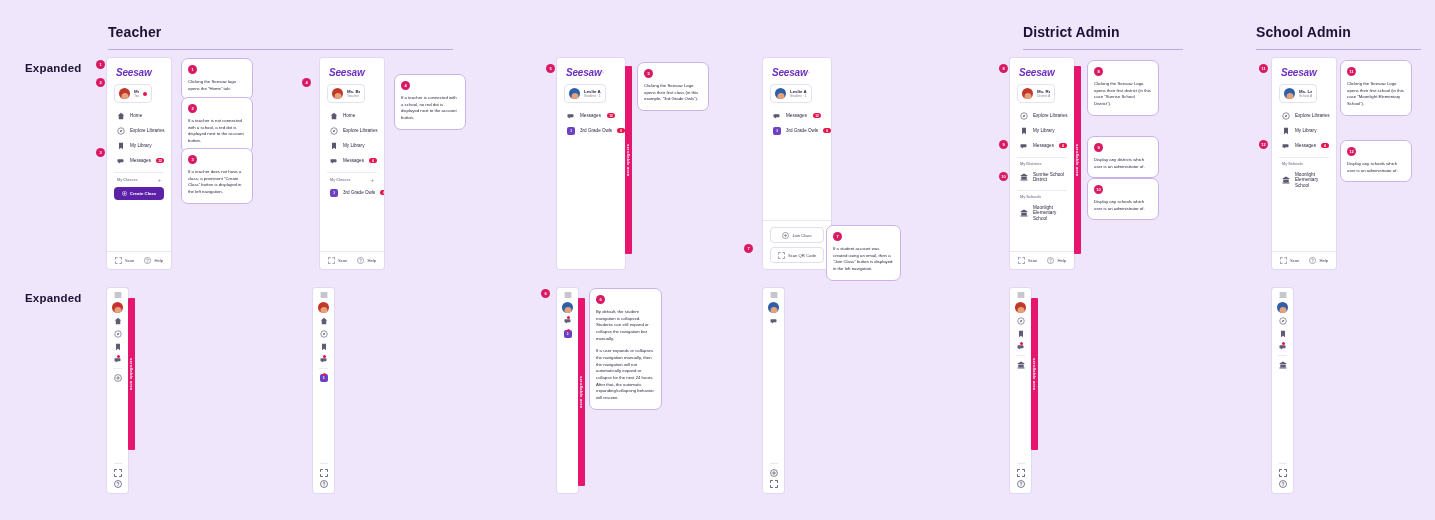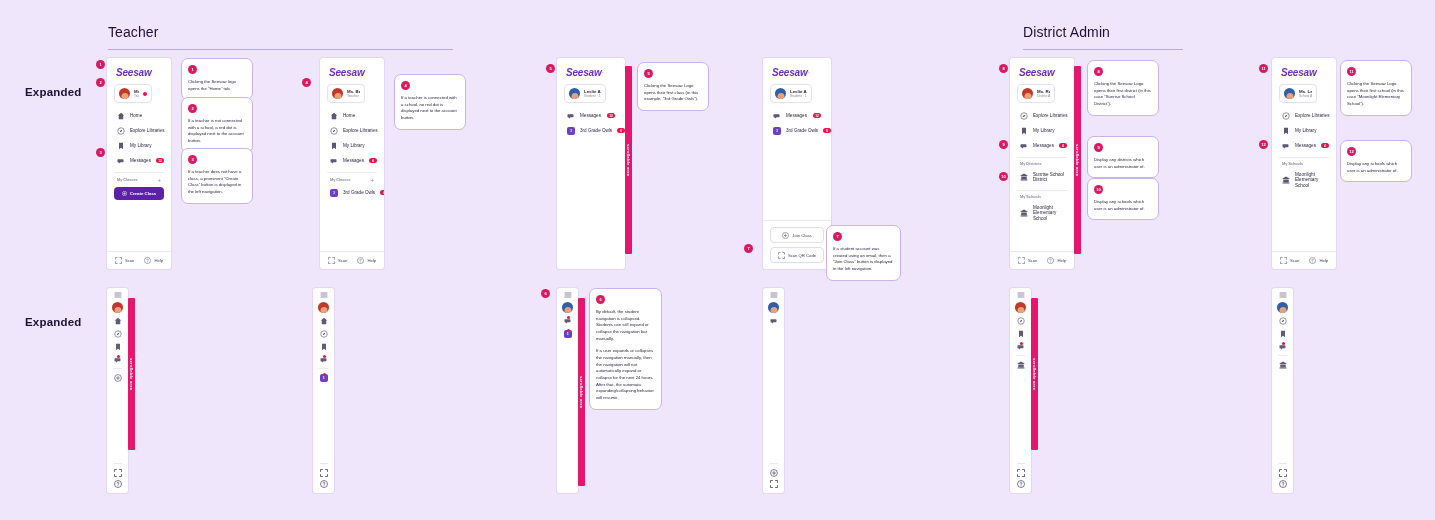--- a/index.html
+++ b/index.html
@@ -8,31 +8,31 @@
     background: #efe6fb;
     font-family: "Liberation Sans", sans-serif;
     overflow: hidden;
     position: relative;
   }
   .stage { position: absolute; inset: 0; }
 
   
   .sec-head { position: absolute; }
   .sec-head .title {
-    font-size: 14px; font-weight: 400; color: #1b1235;
+    font-size: 14px; font-weight: 700; color: #1b1235;
     letter-spacing: .1px; white-space: nowrap;
   }
   .sec-head .rule {
     margin-top: 9px; height: 1px; background: #bdaadd;
   }
 
   
   .row-label {
     position: absolute; font-size: 11.5px; font-weight: 700;
-    color: #1b1235; letter-spacing: .2px; margin-top: 24px;
+    color: #1b1235; letter-spacing: .2px;
   }
 
   
   .nav {
     position: absolute; background: #fff; border-radius: 3px;
     box-shadow: 0 0 0 1px rgba(120,100,160,.10);
     display: flex; flex-direction: column;
     overflow: hidden;
   }
   .nav-top { padding: 7px 19px 0 7px; flex: 0 0 auto; }
@@ -191,20 +191,24 @@
 <body>
 
 <div class="stage">
 
   <div class="sec-head" style="left:108px; top:24px; width:345px;">
     <div class="title">Teacher</div>
     <div class="rule"></div>
   </div>
   <div class="sec-head" style="left:997px; top:24px; width:160px;margin-left:26px;">
     <div class="title">District Admin</div>
+    <div class="rule"></div>
+  </div>
+  <div class="sec-head" style="left:1256px; top:24px; width:165px;">
+    <div class="title">School Admin</div>
     <div class="rule"></div>
   </div>
 
   <div class="row-label" style="left:25px; top:62px;">Expanded</div>
   <div class="row-label" style="left:25px; top:292px;">Expanded</div>
 
   <div class="nav" style="left:107px; top:58px; width:64px; height:211px;">
     <div class="nav-top">
       <div class="logorow">
         <div class="logo">Seesaw</div>

